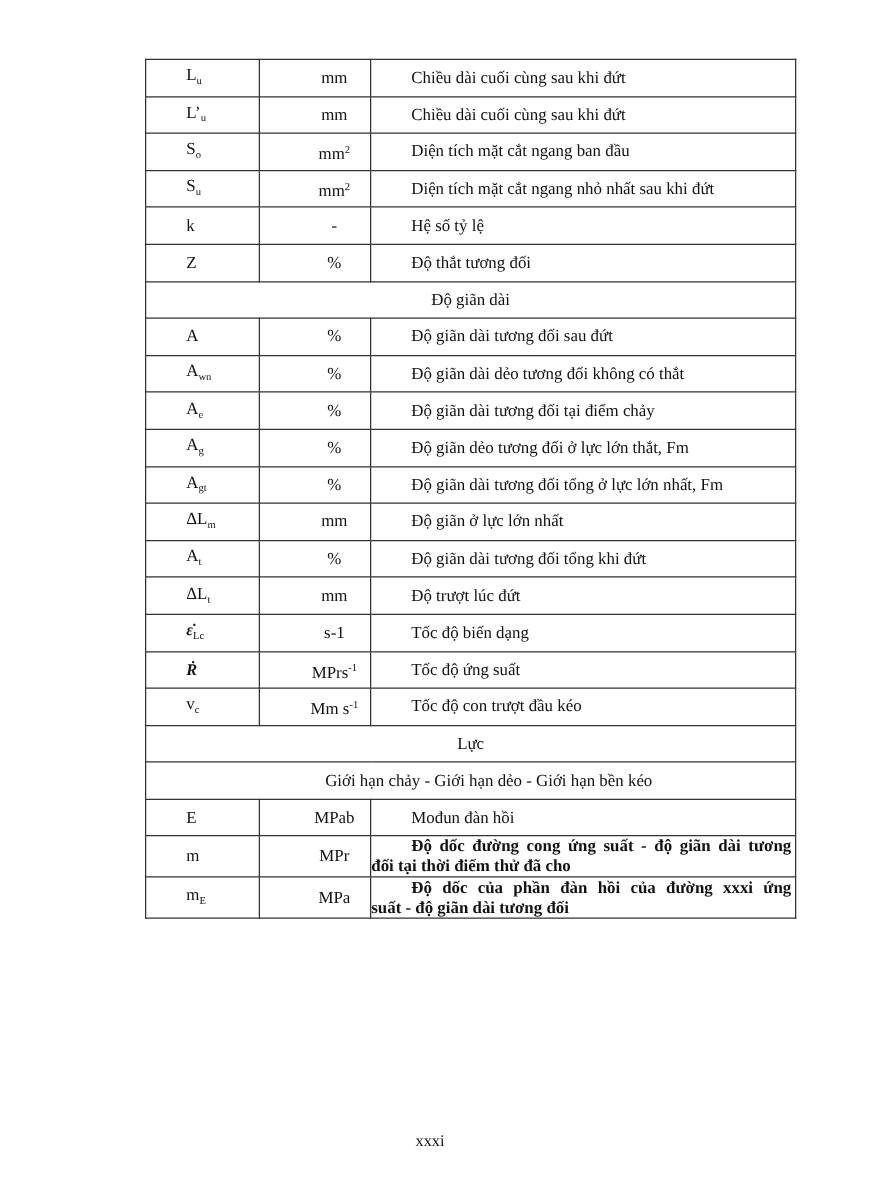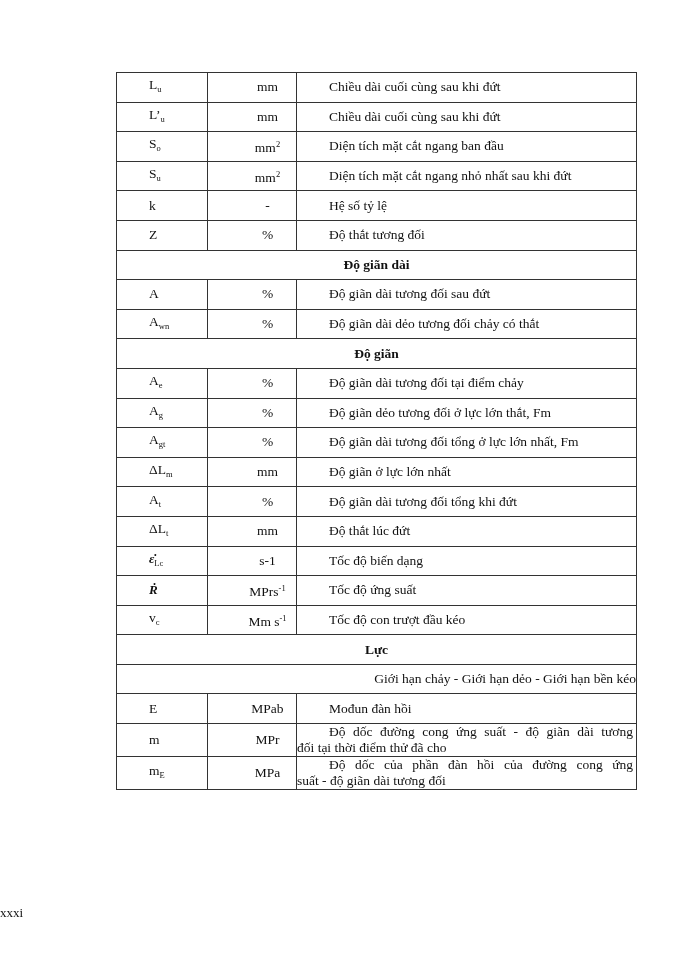--- a/index.html
+++ b/index.html
@@ -1,33 +1,33 @@
 <!DOCTYPE html>
 <html><head>
 <meta charset="utf-8">
 <style>
   html, body { margin:0; padding:0; background:#ffffff; }
   body { width:700px; height:960px; position:relative; overflow:hidden;
          font-family:"Liberation Serif","DejaVu Serif",serif; color:#111; }
-  table.sym { position:absolute; left:116px; top:72px; width:520px;
+  table.sym { position:absolute; left:116px; top:47px; width:520px;
               border-collapse:collapse; table-layout:fixed; font-size:13.5px; }
   table.sym td { border:1px solid #333; height:28.6px; padding:0; vertical-align:middle; line-height:16px; }
   col.c1 { width:91px; } col.c2 { width:89px; } col.c3 { width:340px; }
   td.sym-cell { text-align:left; padding-left:32px !important; }
   td.unit-cell { text-align:center; padding-left:31px !important; }
   td.desc-cell { text-align:left; padding-left:32px !important; }
-  td.hdr { text-align:center; font-weight:bold; }
-  td.plain { text-align:right; padding-left:29px !important; }
+  td.hdr { text-align:center; font-weight:normal; }
+  td.plain { text-align:center; padding-left:29px !important; }
   td.tall { height:53px; }
-  td.wrap-desc { padding:0 3px 0 0 !important; text-align:justify; line-height:29px; }
+  td.wrap-desc { padding:0 3px 0 0 !important; text-align:justify; line-height:29px;font-weight:bold; }
   td.wrap-desc span.first { display:block; text-indent:32px; text-align-last:justify; }
   sub { font-size:8.5px; vertical-align:-3px; }
   sup { font-size:8.5px; vertical-align:5px; }
   .odd-glyph { font-weight:bold; font-style:italic; font-size:13px; }
-  .footer { position:absolute; left:0; width:688px; top:905px; font-size:13px;font-family:Liberation Serif, serif; }
+  .footer { position:absolute; left:0; width:688px; top:905px; text-align:center; font-size:13px;font-family:Liberation Serif, serif; }
 </style>
 </head>
 <body>
 
 <table class="sym">
   <colgroup>
       <col class="c1">
       <col class="c2">
       <col class="c3">
     </colgroup>
@@ -66,24 +66,21 @@
         <td colspan="3" class="hdr">Độ giãn dài</td>
       </tr>
       <tr>
         <td class="sym-cell"><span>A</span></td>
         <td class="unit-cell"><span>%</span></td>
         <td class="desc-cell">Độ giãn dài tương đối sau đứt</td>
       </tr>
       <tr>
         <td class="sym-cell"><span>A</span><sub>wn</sub></td>
         <td class="unit-cell"><span>%</span></td>
-        <td class="desc-cell">Độ giãn dài dẻo tương đối chảy có thắt</td>
-      </tr>
-      <tr>
-        <td colspan="3" class="hdr">Độ giãn</td>
+        <td class="desc-cell">Độ giãn dài dẻo tương đối không có thắt</td>
       </tr>
       <tr>
         <td class="sym-cell"><span>A</span><sub>e</sub></td>
         <td class="unit-cell"><span>%</span></td>
         <td class="desc-cell">Độ giãn dài tương đối tại điểm chảy</td>
       </tr>
       <tr>
         <td class="sym-cell"><span>A</span><sub>g</sub></td>
         <td class="unit-cell"><span>%</span></td>
         <td class="desc-cell">Độ giãn dẻo tương đối ở lực lớn thắt, Fm</td>
@@ -99,21 +96,21 @@
         <td class="desc-cell">Độ giãn ở lực lớn nhất</td>
       </tr>
       <tr>
         <td class="sym-cell"><span>A</span><sub>t</sub></td>
         <td class="unit-cell"><span>%</span></td>
         <td class="desc-cell">Độ giãn dài tương đối tổng khi đứt</td>
       </tr>
       <tr>
         <td class="sym-cell"><span>ΔL</span><sub>t</sub></td>
         <td class="unit-cell"><span>mm</span></td>
-        <td class="desc-cell">Độ thắt lúc đứt</td>
+        <td class="desc-cell">Độ trượt lúc đứt</td>
       </tr>
       <tr>
         <td class="sym-cell"><span class="odd-glyph">ε̇</span><sub>Lc</sub></td>
         <td class="unit-cell"><span>s-1</span></td>
         <td class="desc-cell">Tốc độ biến dạng</td>
       </tr>
       <tr>
         <td class="sym-cell"><span class="odd-glyph">Ṙ</span></td>
         <td class="unit-cell"><span>MPrs</span><sup>-1</sup></td>
         <td class="desc-cell">Tốc độ ứng suất</td>
@@ -135,18 +132,18 @@
         <td class="desc-cell">Mođun đàn hồi</td>
       </tr>
       <tr>
         <td class="sym-cell tall"><span>m</span></td>
         <td class="unit-cell"><span>MPr</span></td>
         <td class="wrap-desc"><span class="first">Độ dốc đường cong ứng suất - độ giãn dài tương</span><span>đối tại thời điểm thử đã cho</span></td>
       </tr>
       <tr>
         <td class="sym-cell tall"><span>m</span><sub>E</sub></td>
         <td class="unit-cell"><span>MPa</span></td>
-        <td class="wrap-desc"><span class="first">Độ dốc của phần đàn hồi của đường cong ứng</span><span>suất - độ giãn dài tương đối</span></td>
+        <td class="wrap-desc"><span class="first">Độ dốc của phần đàn hồi của đường xxxi ứng</span><span>suất - độ giãn dài tương đối</span></td>
       </tr>
     </tbody>
 </table>
 
 <div class="footer">xxxi</div>
 
 </body></html>

